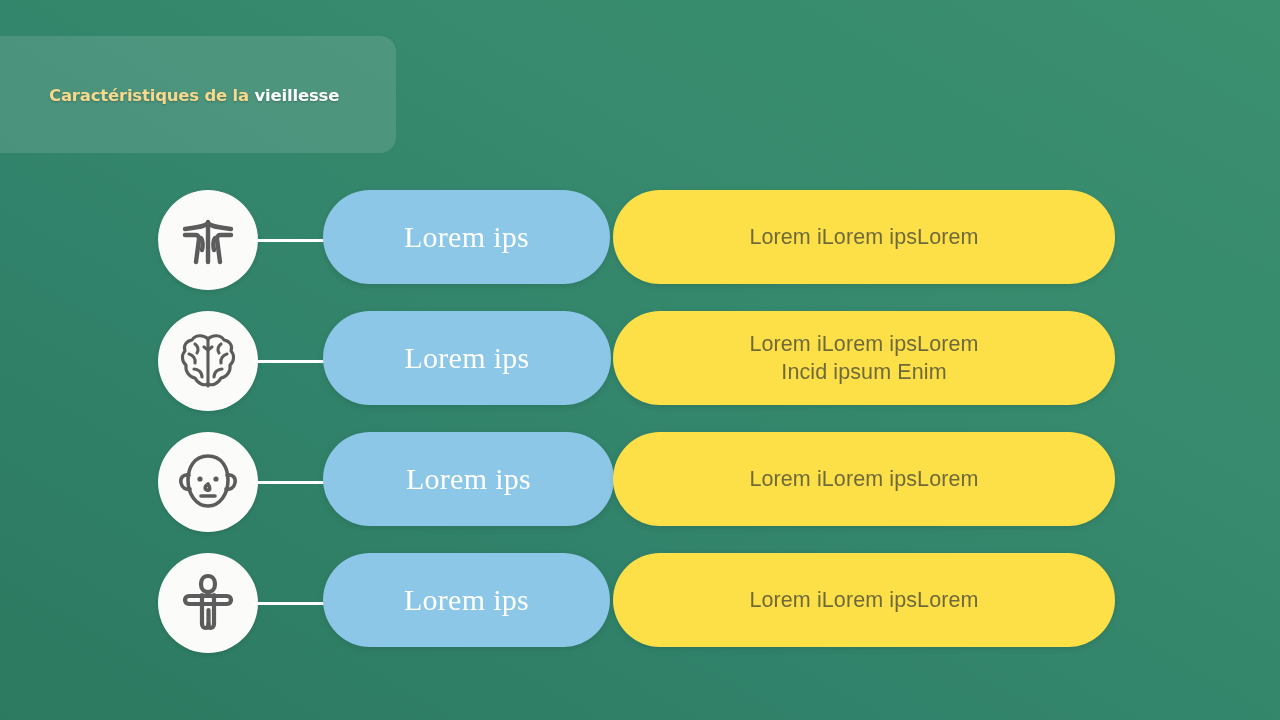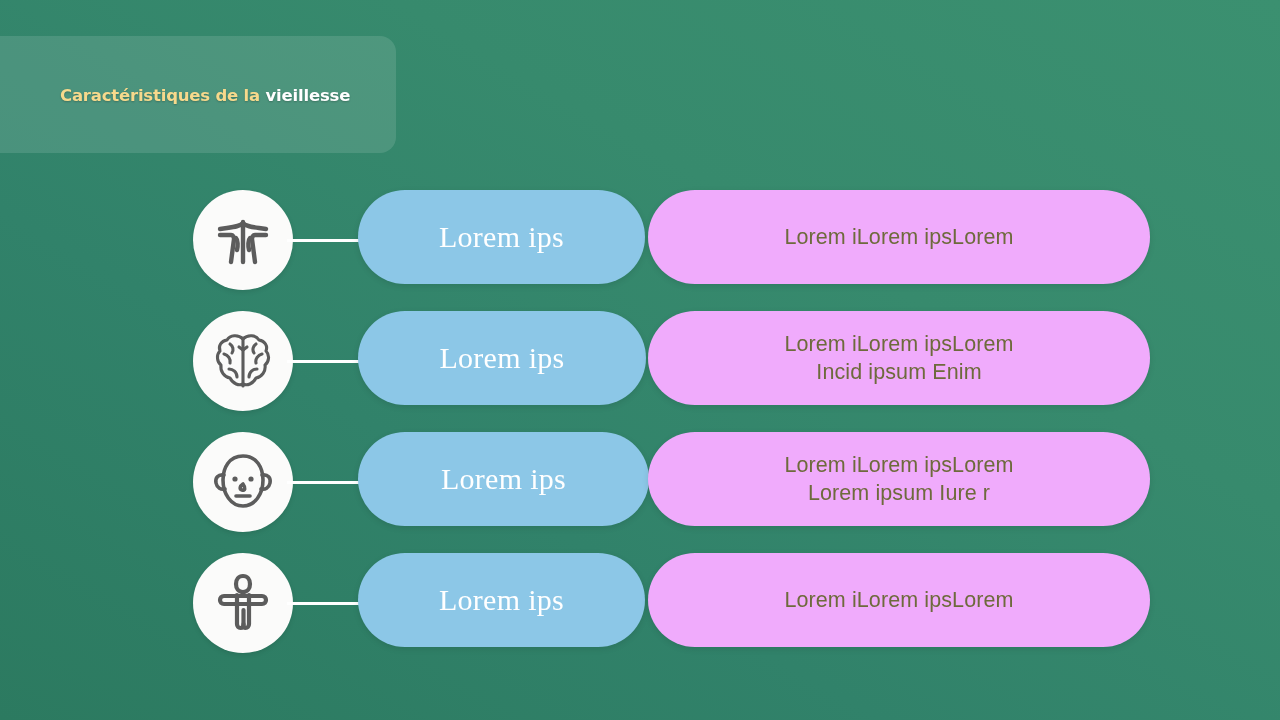--- a/index.html
+++ b/index.html
@@ -23,21 +23,21 @@
     top: 36px;
     width: 396px;
     height: 117px;
     background: rgba(255,255,255,0.12);
     border-top-right-radius: 16px;
     border-bottom-right-radius: 16px;
   }
 
   #page-title {
     position: absolute;
-    left: 60px;
+    left: 49px;
     top: 86px;
     font-family: "DejaVu Sans", sans-serif;
     font-size: 16.5px;
     font-weight: bold;
     letter-spacing: -0.2px;
     line-height: 1.2;
     white-space: nowrap;
     text-shadow: 0 1px 2px rgba(0,0,0,0.22);
   }
   #page-title .t-accent { color: #f6d98c; }
@@ -50,21 +50,20 @@
     top: 190px;
     width: 1280px;
   }
 
   .row {
     position: relative;
     height: 100px;
     margin-bottom: 21px;
     display: flex;
     align-items: center;
-    margin-left: 35px;
   }
 
   
   .icon-circle {
     position: absolute;
     left: 158px;
     top: 0;
     width: 100px;
     height: 100px;
     border-radius: 50%;
@@ -109,21 +108,21 @@
   }
 
   
   .pill-yellow {
     position: absolute;
     left: 613px;
     top: 0;
     width: 502px;
     height: 94px;
     border-radius: 47px;
-    background: #f0abfc;
+    background: #fde047;
     display: flex;
     align-items: center;
     justify-content: center;
     text-align: center;
     padding: 0 42px;
     box-shadow: 0 2px 6px rgba(0,0,0,0.10);
   }
   .pill-yellow .label {
     font-family: "Liberation Sans", sans-serif;
     font-size: 21.5px;
@@ -203,21 +202,21 @@
         <circle cx="44" cy="33" r="2.6" fill="#5c5c5c" stroke="none"></circle>
         <path d="M36 38 C33 40 32 43 35 44 C38 45 39 42 36 38 Z"></path>
         <path d="M29 50 L43 50"></path>
       </svg>
     </div>
     <div class="connector"></div>
     <div class="pill-blue">
       <span class="label">Lorem ips</span>
     </div>
     <div class="pill-yellow">
-      <span class="label"><span>Lorem iLorem ipsLorem</span><br><span>Lorem ipsum Iure r</span></span>
+      <span class="label"><span>Lorem iLorem ipsLorem</span><br></span>
     </div>
   </div>
 
   <div class="row r4">
     <div class="icon-circle">
       <svg width="72" height="72" viewBox="0 0 72 72" fill="none" stroke="#5c5c5c" stroke-width="4.2" stroke-linecap="round" stroke-linejoin="round">
         <path d="M36 9 C31.5 9 29 12.5 29 17 C29 21.5 31.5 25 36 25 C40.5 25 43 21.5 43 17 C43 12.5 40.5 9 36 9 Z"></path>
         <path d="M17 29 L55 29 C57.5 29 59 30.8 59 33 C59 35.2 57.5 37 55 37 L17 37 C14.5 37 13 35.2 13 33 C13 30.8 14.5 29 17 29 Z"></path>
         <path d="M30 28 L30 57 C30 59.5 31.5 61 33.5 61 C35.5 61 36.5 59.5 36.5 57 L36.5 43"></path>
         <path d="M42 28 L42 57 C42 59.5 40.5 61 38.5 61 C36.8 61 36.5 59.5 36.5 57"></path>

